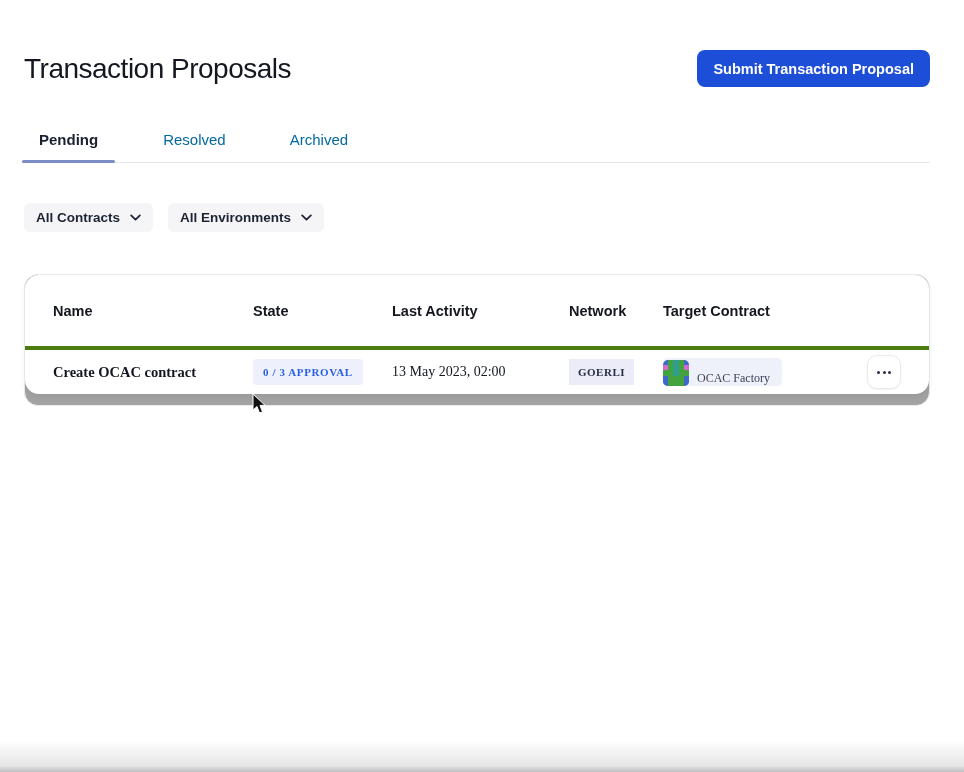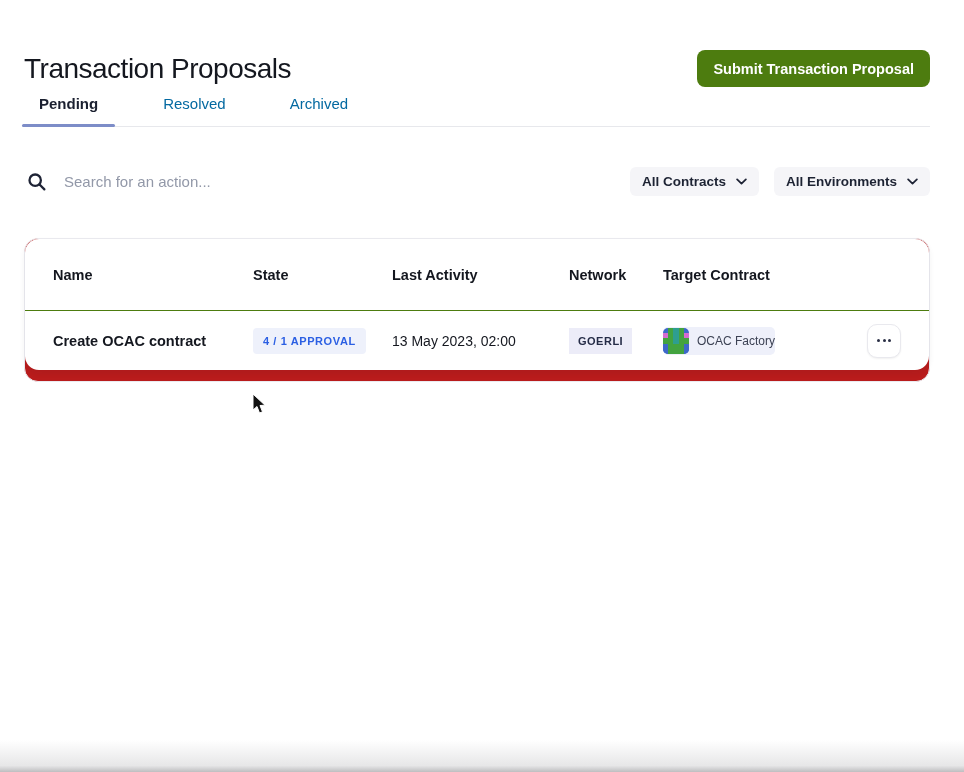--- a/index.html
+++ b/index.html
@@ -7,27 +7,27 @@
   body {
     font-family:"Liberation Sans","DejaVu Sans",sans-serif;
     background:#ffffff; color:#14171f; position:relative;
   }
   .page { padding:0 34px 0 24px; position:relative; }
 
   
   .header-row { display:flex; justify-content:space-between; align-items:center; margin-top:50px; }
   .page-title { font-size:28px; font-weight:400; letter-spacing:-0.5px; color:#14171f; }
   .submit-btn {
-    background:#4d7c0f; color:#ffffff; border:none; border-radius:8px;
+    background:#1d4ed8; color:#ffffff; border:none; border-radius:8px;
     font-family:inherit; font-size:14.5px; font-weight:700;
     height:37px; padding:2px 16px; cursor:pointer;
   }
 
   
-  .tabs { border-bottom:1px solid #e7e8ec; margin-left:-2px; display:flex; align-items:flex-end; }
+  .tabs { margin-top:36px; border-bottom:1px solid #e7e8ec; margin-left:-2px; display:flex; align-items:flex-end; }
   .tab { font-size:15px; color:#0369a1; padding:8px 0 14px 0; cursor:pointer; position:relative; }
   .tab.active { font-weight:700; color:#1b2030; padding:8px 17px 14px 17px; }
   .tab.active::after {
     content:""; position:absolute; left:0; right:0; bottom:-1px; height:3px;
     background:#7d8dc8; border-radius:2px;
   }
   .tab + .tab { margin-left:48px; }
   .tab.last { margin-left:64px; }
 
   
@@ -42,47 +42,47 @@
   .chip-select {
     display:flex; align-items:center; gap:10px; background:#f5f5f8;
     border-radius:6px; height:29px; padding:0 12px; cursor:pointer;
     font-size:13.5px; font-weight:700; color:#1d2333; flex:0 0 auto;
   }
   .chip-select + .chip-select { margin-left:15px; }
   .chev { width:11px; height:7px; }
 
   
   .table-card {
-    margin-top:42px; background:#b91c1c; border:1px solid #ebebf0;
+    margin-top:42px; background:#a3a3a3; border:1px solid #ebebf0;
     border-radius:14px; padding-bottom:11px;
   }
   .table-inner { background:#ffffff; border-radius:14px; box-shadow:0 3px 6px rgba(25,28,40,0.07); }
   .thead, .trow {
     display:grid;
     grid-template-columns:200px 139px 177px 94px 1fr 70px;
     align-items:center; padding:0 28px;
   }
   .thead { height:71px; }
   .th { font-size:14.5px; font-weight:700; color:#14171f; }
-  .trow { height:60px; border-top:1px solid #4d7c0f; }
+  .trow { height:48px; border-top:4px solid #4d7c0f;font-family:Liberation Serif, serif; }
   .td-name { font-size:14.5px; font-weight:700; color:#14171f; }
   .badge-approval {
     display:inline-block; background:#eef1fb; border-radius:4px;
     padding:7px 10px; font-size:11px; font-weight:700; letter-spacing:0.6px;
     color:#2b5fe3; justify-self:start;
   }
   .td-date { font-size:14px; color:#14171f; }
   .badge-network {
     display:inline-block; background:#ececf8; border-radius:0;
     padding:7px 9px; font-size:11px; font-weight:700; letter-spacing:0.5px;
     color:#252c47; justify-self:start;
   }
   .contract-chip {
-    display:flex; align-items:center; background:#eef0fa; border-radius:5px;
-    height:28px; padding-right:0; justify-self:start; max-width:120px;
+    display:flex; align-items:flex-end; background:#eef0fa; border-radius:5px;
+    height:28px; padding-right:12px; justify-self:start; max-width:120px;
   }
   .contract-avatar { width:26px; height:26px; border-radius:5px; margin-right:8px; flex:0 0 auto; display:block; }
   .contract-label { font-size:12px; color:#3c4254; white-space:nowrap; }
   .more-btn {
     width:34px; height:34px; border-radius:10px; background:#ffffff;
     border:1px solid #e9e9ee; box-shadow:0 1px 2px rgba(0,0,0,0.06);
     display:flex; align-items:center; justify-content:center; gap:2.5px;
     cursor:pointer; justify-self:end;
   }
   .more-btn .dot { width:3px; height:3px; border-radius:50%; background:#2a2f45; }
@@ -106,27 +106,20 @@
     <button class="submit-btn">Submit Transaction Proposal</button>
   </div>
 
   <div class="tabs">
     <div class="tab active">Pending</div>
     <div class="tab">Resolved</div>
     <div class="tab last">Archived</div>
   </div>
 
   <div class="filter-row">
-    <div class="search-wrap">
-      <svg class="search-icon" viewBox="0 0 24 24" fill="none">
-        <circle cx="10.5" cy="10.5" r="6.5" stroke="#1e2335" stroke-width="2.6"></circle>
-        <line x1="15.5" y1="15.5" x2="21" y2="21" stroke="#1e2335" stroke-width="2.6" stroke-linecap="round"></line>
-      </svg>
-      <input class="search-input" type="text" placeholder="Search for an action..." style="">
-    </div>
     <div class="chip-select">
       <span>All Contracts</span>
       <svg class="chev" viewBox="0 0 12 8" fill="none">
         <path d="M1 1.5 L6 6.5 L11 1.5" stroke="#1e2335" stroke-width="2" stroke-linecap="round" stroke-linejoin="round"></path>
       </svg>
     </div>
     <div class="chip-select">
       <span>All Environments</span>
       <svg class="chev" viewBox="0 0 12 8" fill="none">
         <path d="M1 1.5 L6 6.5 L11 1.5" stroke="#1e2335" stroke-width="2" stroke-linecap="round" stroke-linejoin="round"></path>
@@ -139,21 +132,21 @@
       <div class="thead">
         <div class="th">Name</div>
         <div class="th">State</div>
         <div class="th">Last Activity</div>
         <div class="th">Network</div>
         <div class="th">Target Contract</div>
         <div class="th"></div>
       </div>
       <div class="trow">
         <div class="td-name">Create OCAC contract</div>
-        <span class="badge-approval">4 / 1 APPROVAL</span>
+        <span class="badge-approval">0 / 3 APPROVAL</span>
         <div class="td-date">13 May 2023, 02:00</div>
         <span class="badge-network">GOERLI</span>
         <div class="contract-chip">
           <svg class="contract-avatar" viewBox="0 0 5 5" shape-rendering="crispEdges">
             <rect x="0" y="0" width="5" height="5" fill="#3e68c9"></rect>
             <rect x="1" y="0" width="1" height="1" fill="#43a33f"></rect>
             <rect x="3" y="0" width="1" height="1" fill="#43a33f"></rect>
             <rect x="2" y="0" width="1" height="2" fill="#2e9e8f"></rect>
             <rect x="0" y="1" width="1" height="1" fill="#d66bd0"></rect>
             <rect x="4" y="1" width="1" height="1" fill="#d66bd0"></rect>

